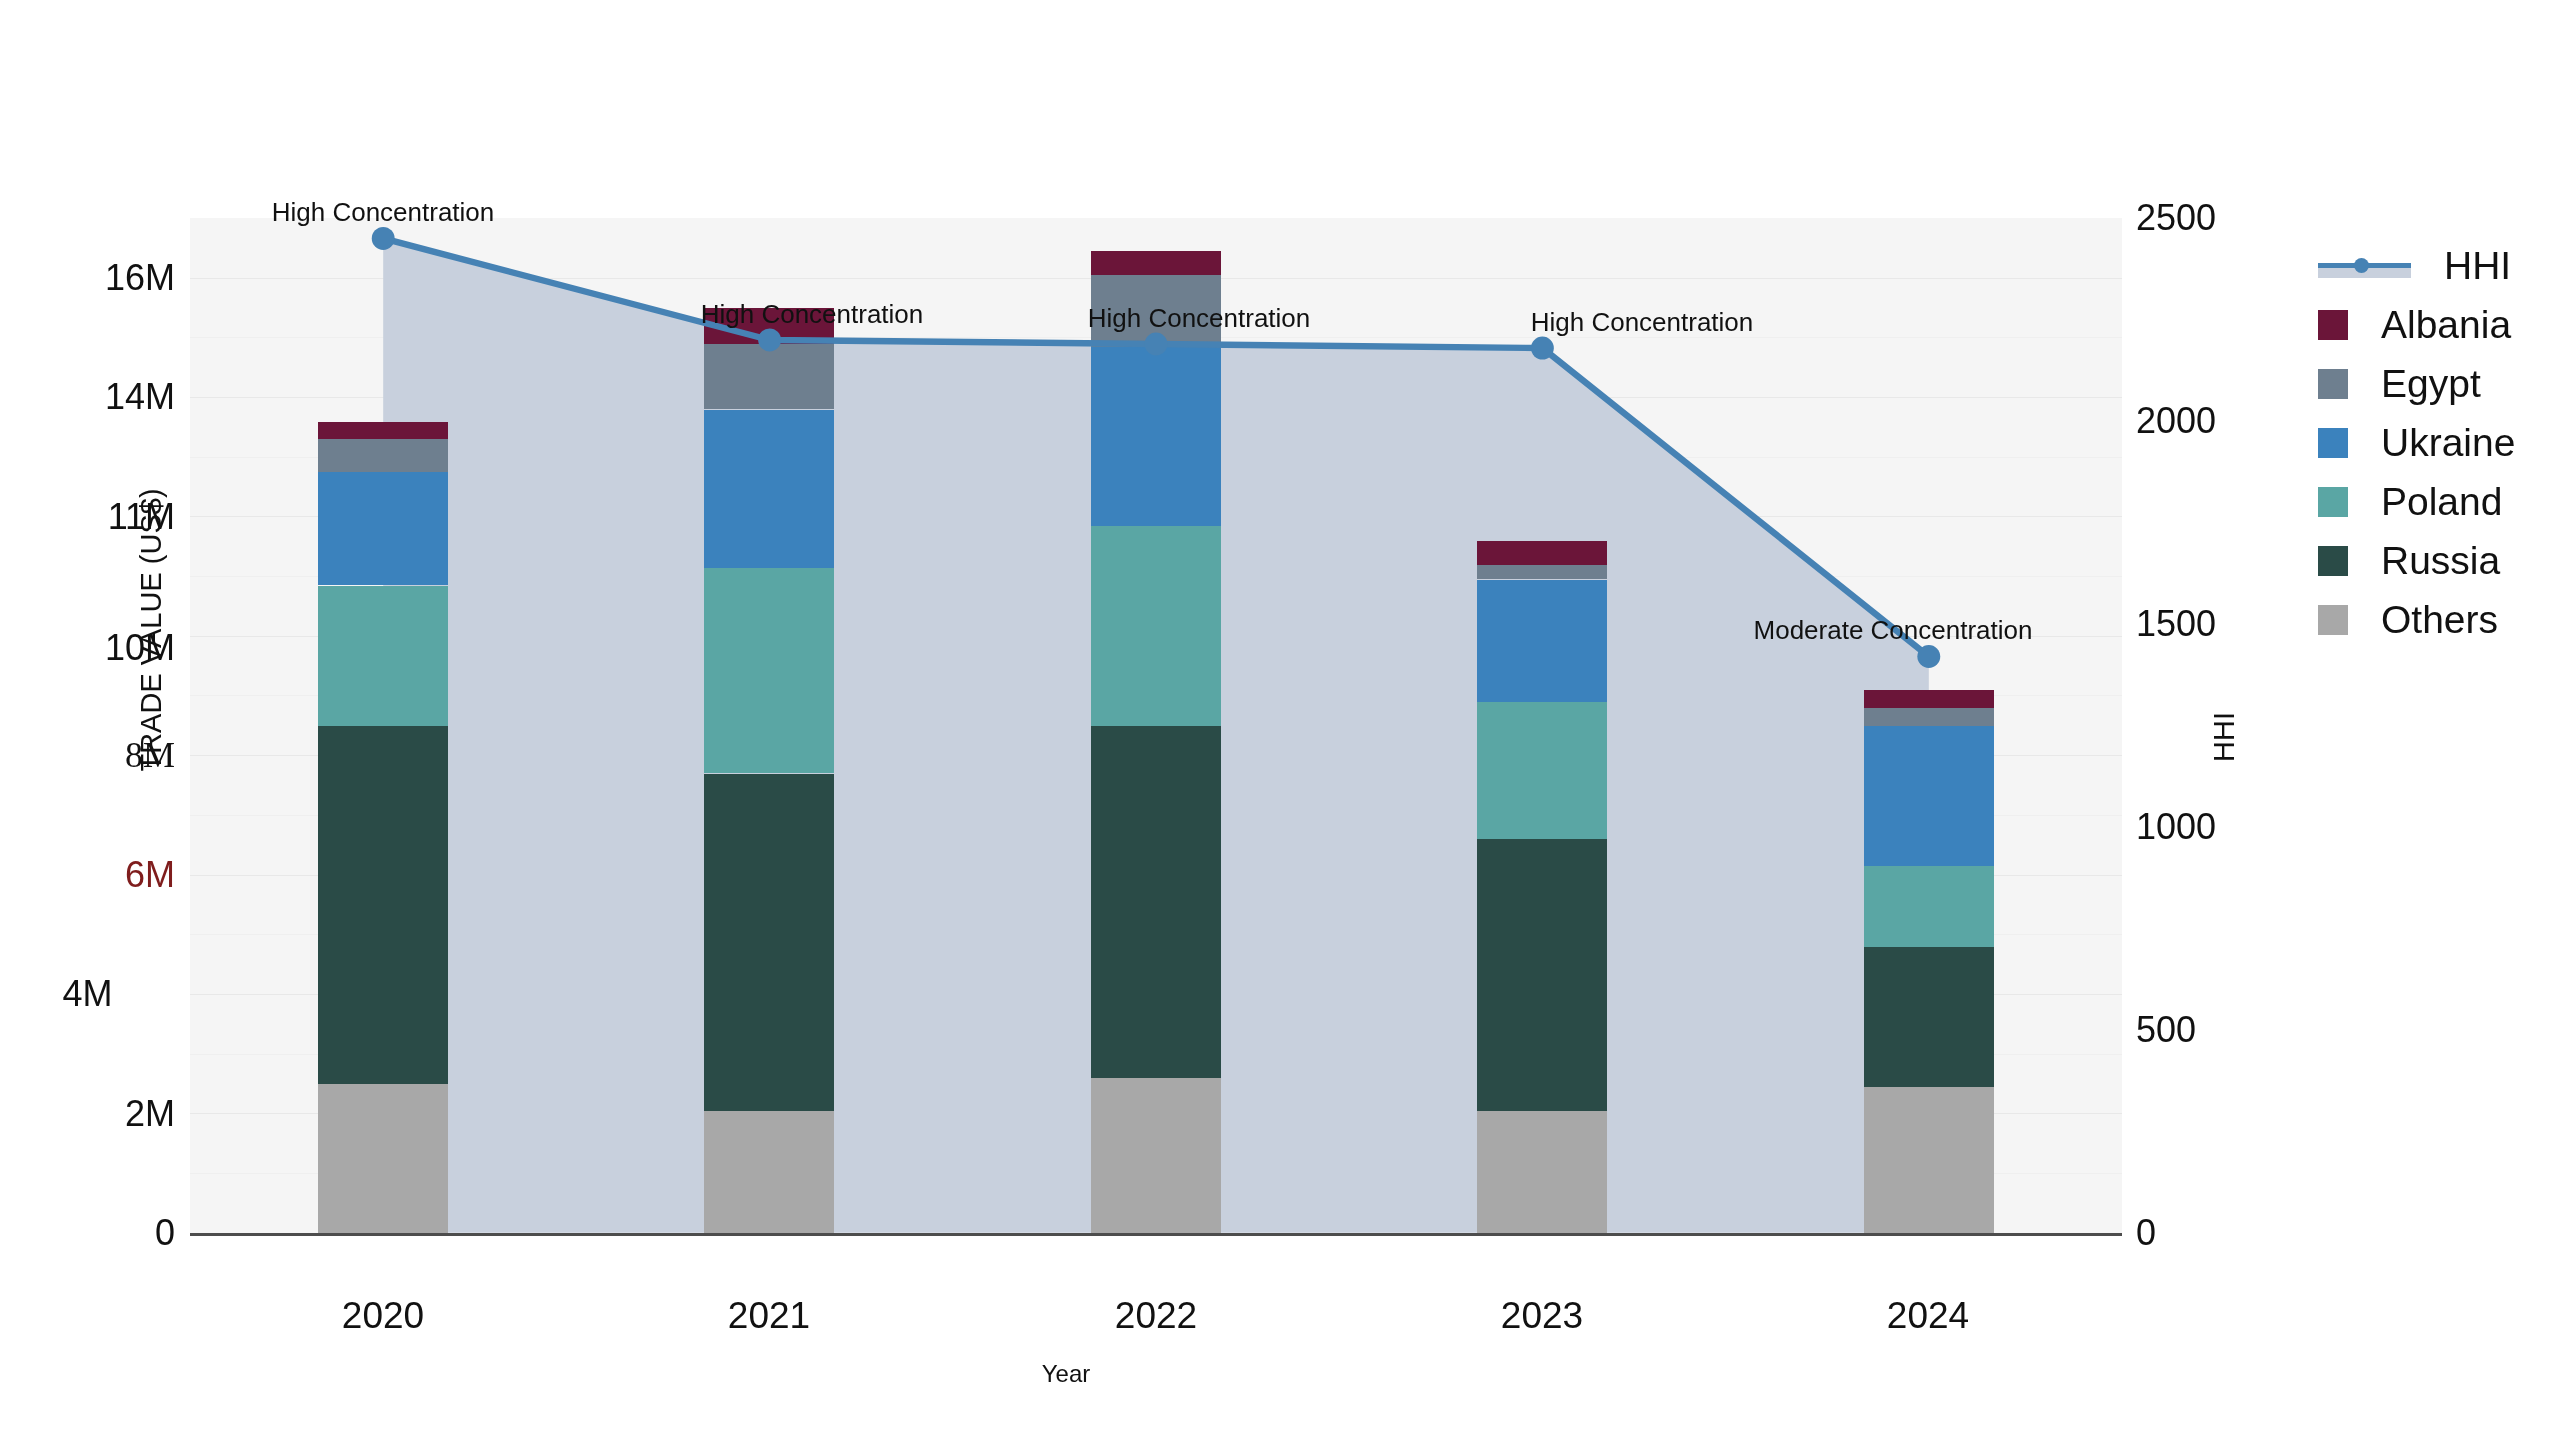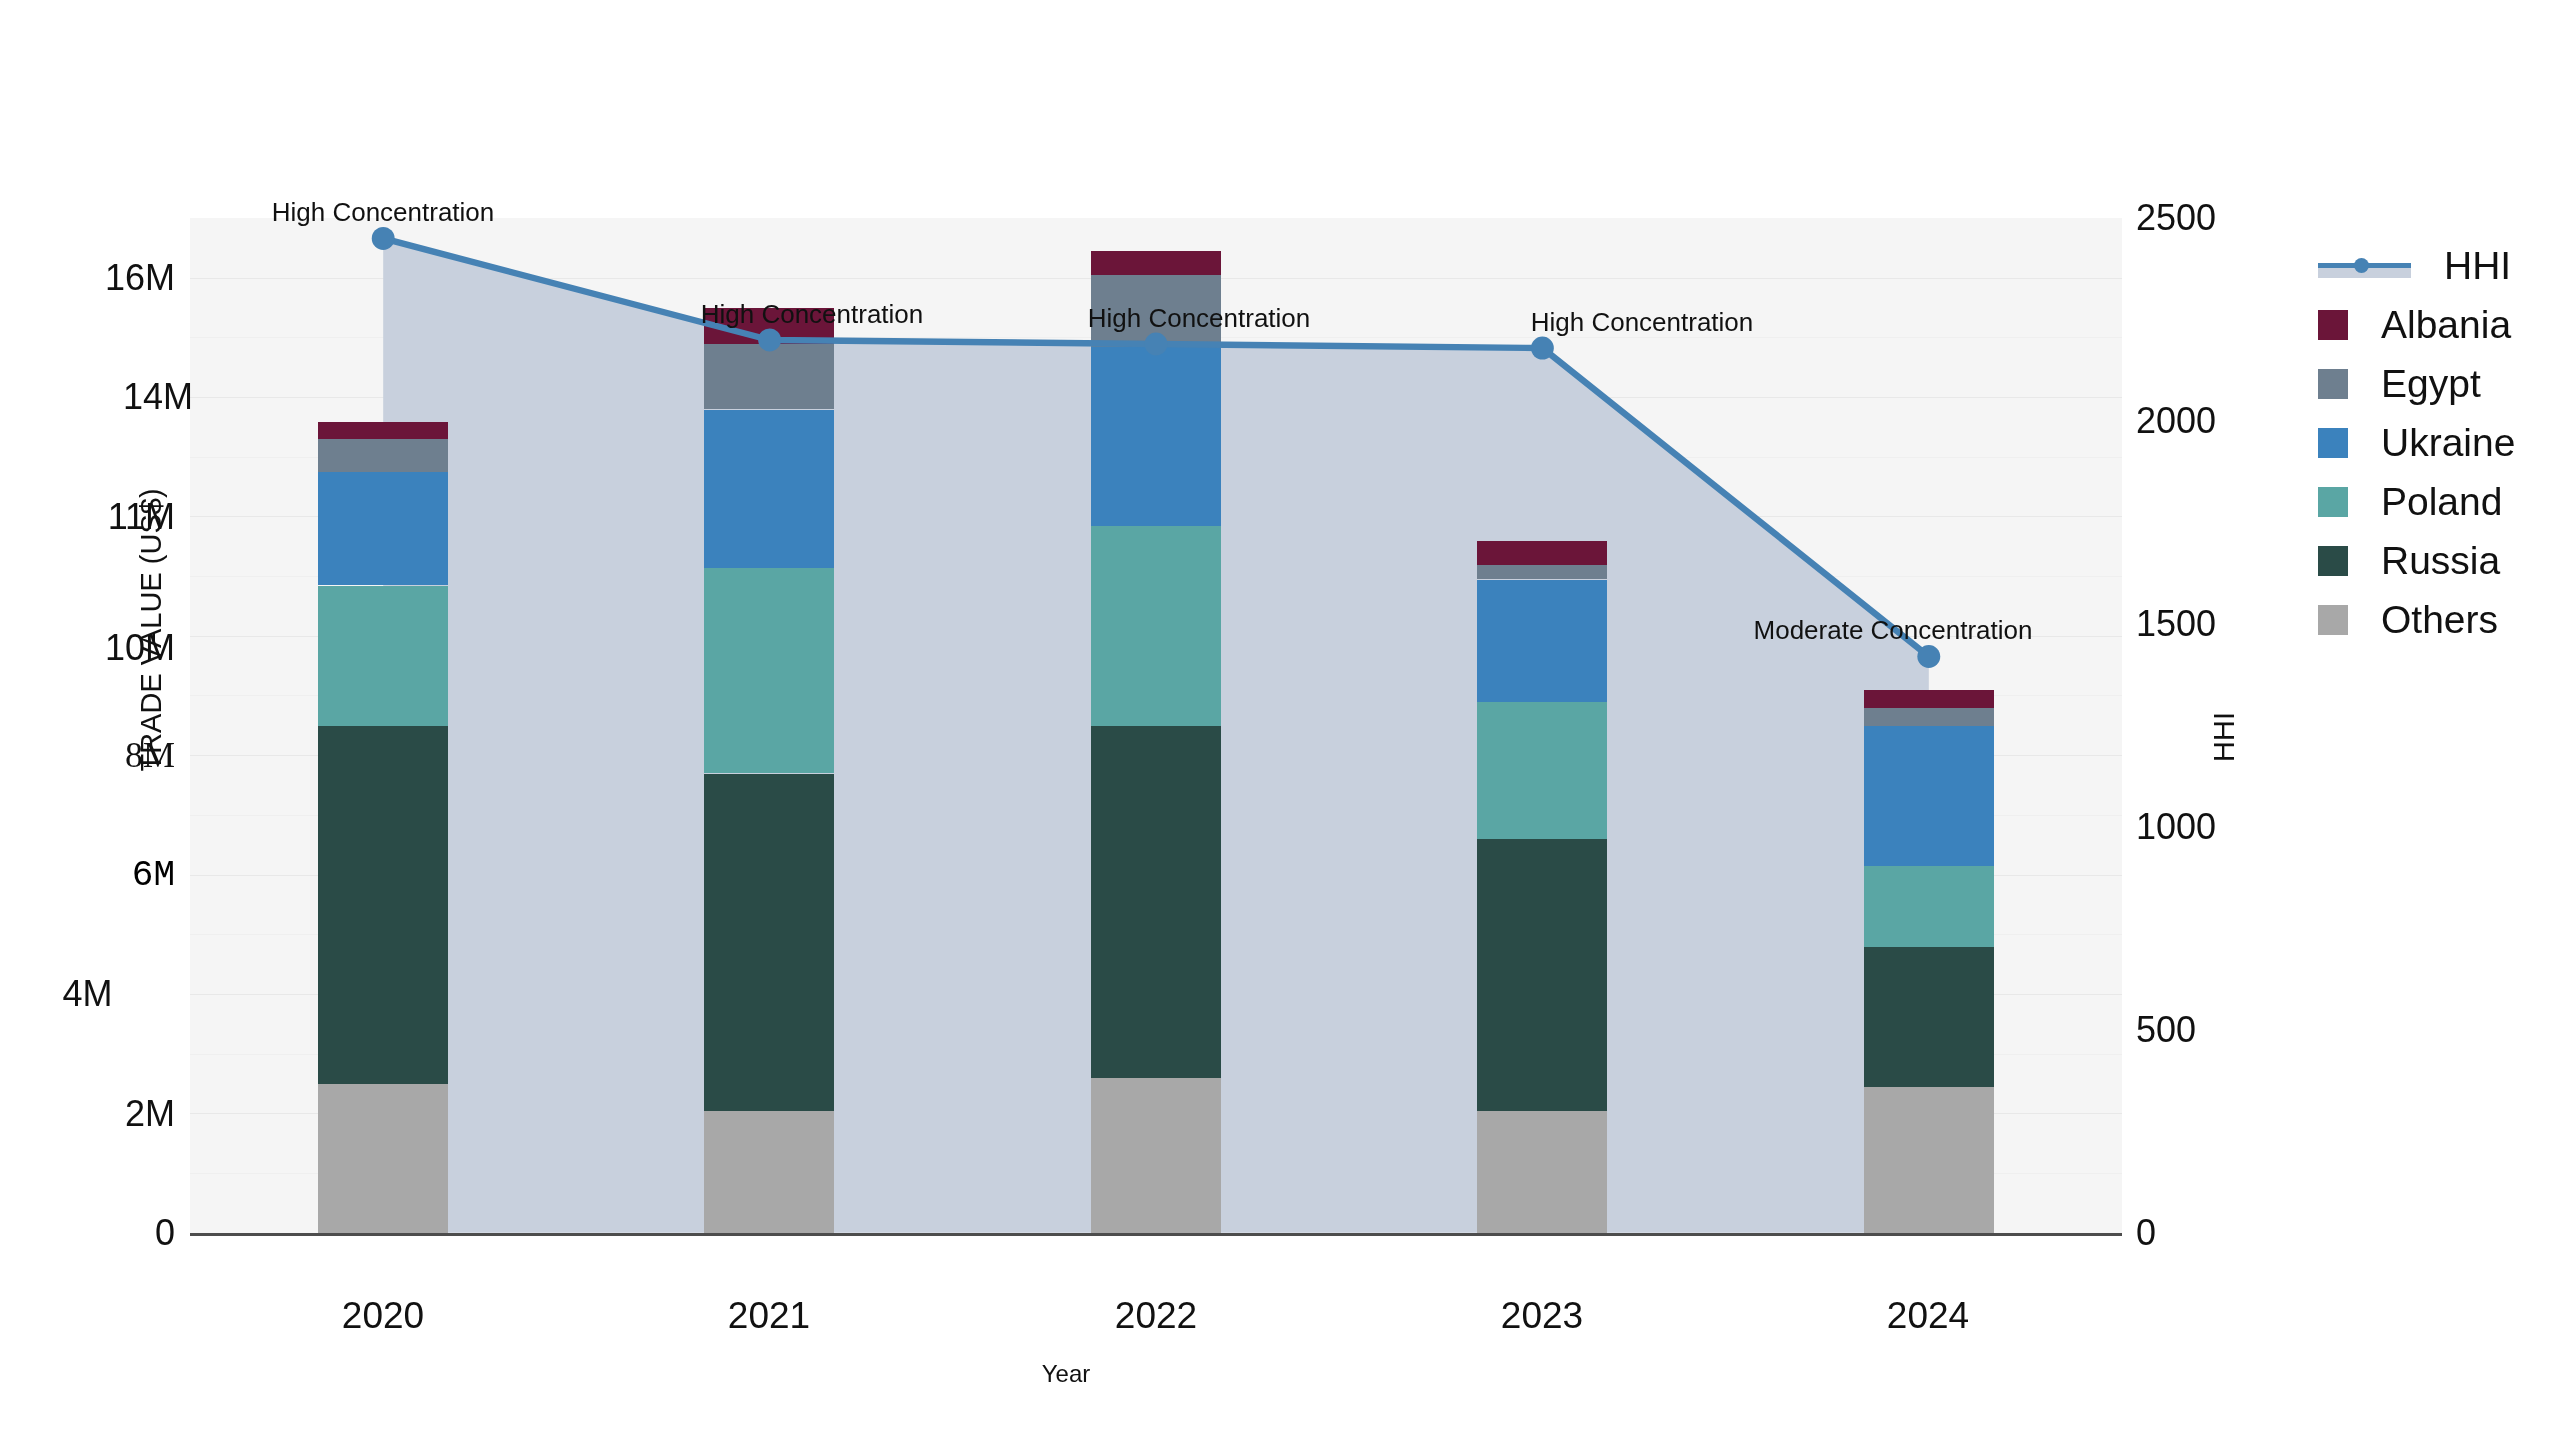--- a/index.html
+++ b/index.html
@@ -125,25 +125,25 @@
         </svg>
       </div>
   </div>
 
   <div id="xaxis-line"></div>
 
   <div id="ylabels-left">
       <div style="position: absolute; left: 0px; width: 175px; text-align: right; top: 1233px; transform: translateY(-50%); font-size: 36px; color: rgb(17, 17, 17);">0</div>
       <div style="position: absolute; left: 0px; width: 175px; text-align: right; top: 1114px; transform: translateY(-50%); font-size: 36px; color: rgb(17, 17, 17);">2M</div>
       <div style="position: absolute; left: 0px; width: 175px; text-align: center; top: 994px; transform: translateY(-50%); font-size: 36px; color: rgb(17, 17, 17);">4M</div>
-      <div style="position: absolute; left: 0px; width: 175px; text-align: right; top: 875px; transform: translateY(-50%); font-size: 36px; color: #000000; font-family: Liberation Mono, monospace;">6M</div>
+      <div style="position: absolute; left: 0px; width: 175px; text-align: right; top: 875px; transform: translateY(-50%); font-size: 36px; color: #7f1d1d;">6M</div>
       <div style="position: absolute; left: 0px; width: 175px; text-align: right; top: 755px; transform: translateY(-50%); font-size: 36px; color: rgb(17, 17, 17); font-family: Liberation Serif, serif;">8M</div>
       <div style="position: absolute; left: 0px; width: 175px; text-align: right; top: 636px; transform: translateY(-50%); font-size: 36px; color: rgb(17, 17, 17); margin-top: 12px;">10M</div>
       <div style="position: absolute; left: 0px; width: 175px; text-align: right; top: 517px; transform: translateY(-50%); font-size: 36px; color: rgb(17, 17, 17);">11M</div>
-      <div style="position: absolute; left: 0px; width: 175px; text-align: right; top: 397px; transform: translateY(-50%); font-size: 36px; color: rgb(17, 17, 17); padding-left: 18px;">14M</div>
+      <div style="position: absolute; left: 0px; width: 175px; text-align: right; top: 397px; transform: translateY(-50%); font-size: 36px; color: rgb(17, 17, 17);">14M</div>
       <div style="position: absolute; left: 0px; width: 175px; text-align: right; top: 278px; transform: translateY(-50%); font-size: 36px; color: rgb(17, 17, 17);">16M</div>
     </div>
   <div id="ylabels-right">
       <div class="ytick-r" style="top: 1233px;">0</div>
       <div class="ytick-r" style="top: 1030px;">500</div>
       <div class="ytick-r" style="top: 827px;">1000</div>
       <div class="ytick-r" style="top: 624px;">1500</div>
       <div class="ytick-r" style="top: 421px;">2000</div>
       <div class="ytick-r" style="top: 218px;">2500</div>
     </div>

